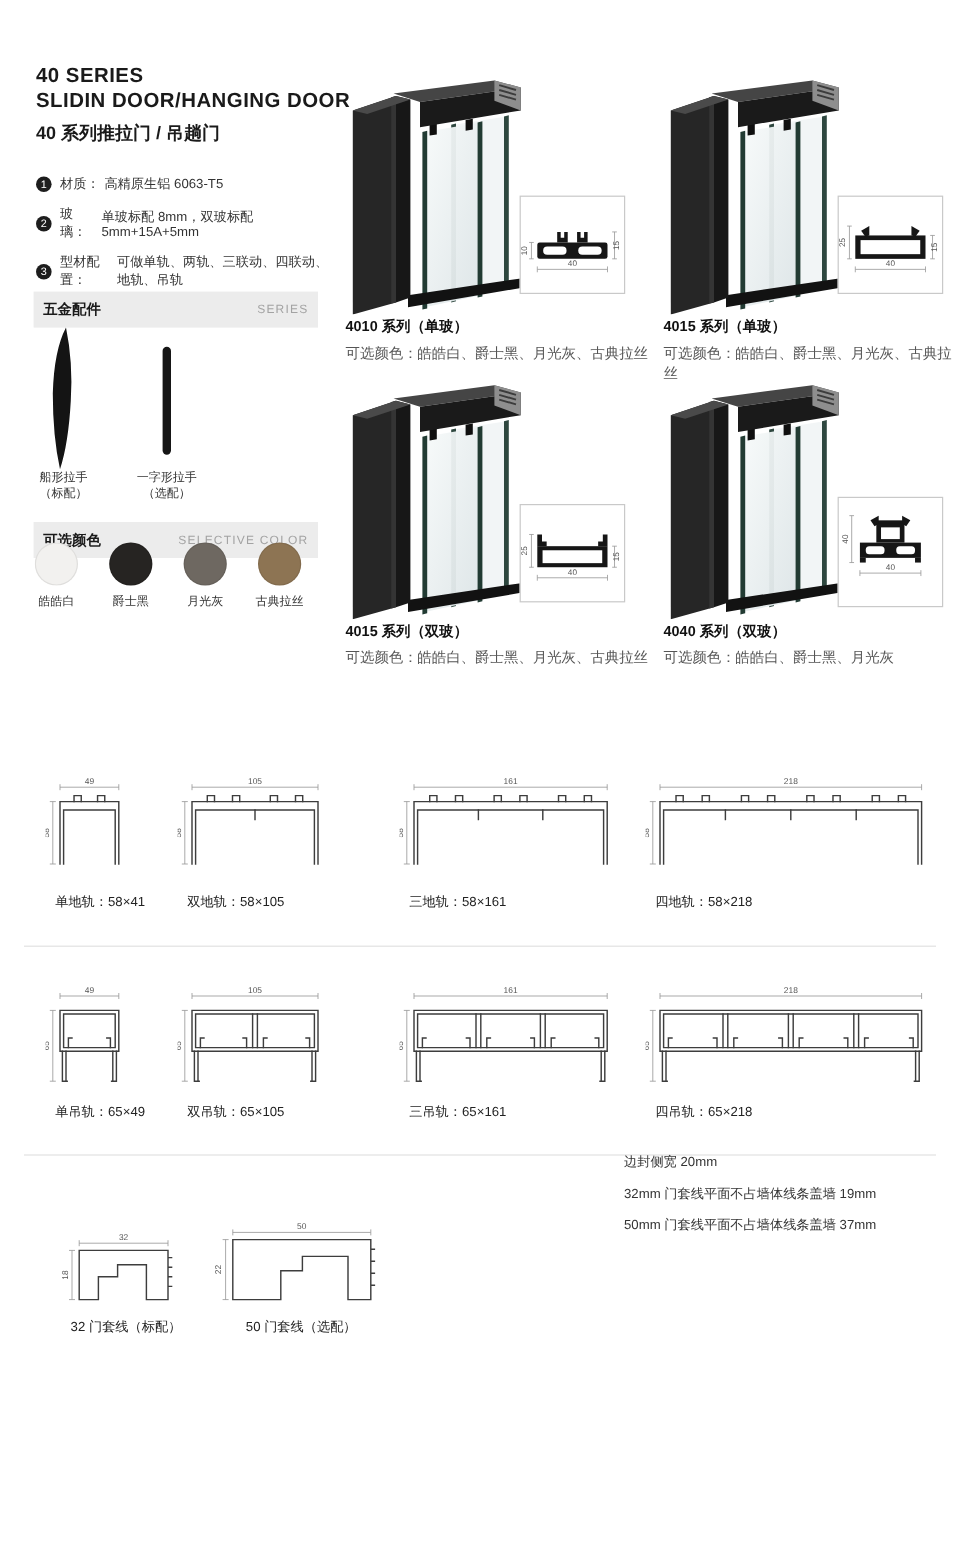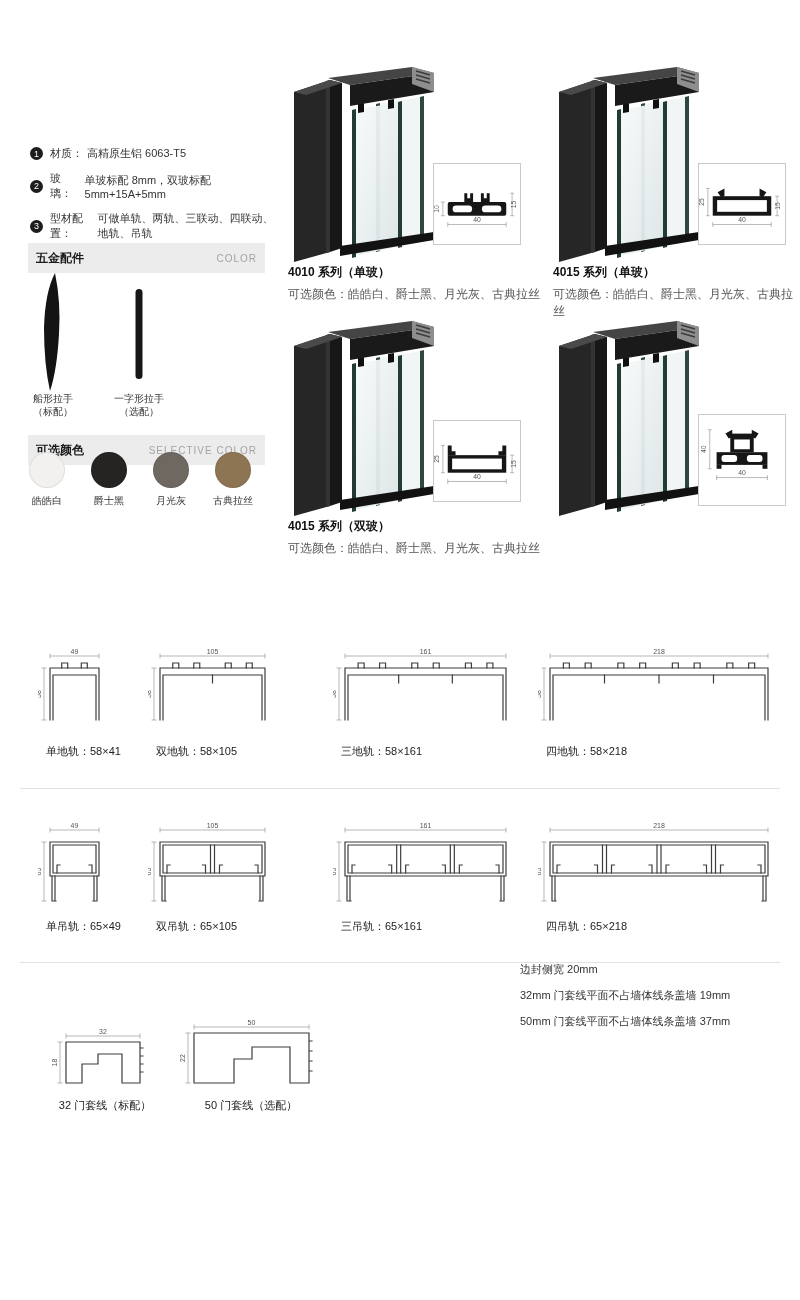--- a/index.html
+++ b/index.html
@@ -64,20 +64,25 @@
       <polygon points="42,18 54,21 54,186 42,190" fill="#171717"></polygon>
       <polygon points="6,30 42,18 42,190 6,200" fill="#262626"></polygon>
       <polygon points="38,19 42,18 42,190 38,191" fill="#343434"></polygon>
       <polygon points="6,30 42,18 54,21 18,33" fill="#4a4a4a"></polygon>
     </symbol>
   </defs>
 </svg>
 
 <div id="page">
 
+  <div class="abs" style="left:30px;top:52px;">
+    <div class="title-en">40 SERIES</div>
+    <div class="title-en">SLIDIN DOOR/HANGING DOOR</div>
+    <div class="title-cn" style="margin-top:8px;">40 系列推拉门 / 吊趟门</div>
+  </div>
 
   <div class="abs" style="left:30px;top:146px;width:250px;">
     <div class="spec-row">
       <span class="spec-num">1</span>
       <span class="spec-label">材质：</span>
       <span>高精原生铝 6063-T5</span>
     </div>
     <div class="spec-row">
       <span class="spec-num">2</span>
       <span class="spec-label">玻璃：</span>
@@ -85,21 +90,21 @@
     </div>
     <div class="spec-row">
       <span class="spec-num">3</span>
       <span class="spec-label">型材配置：</span>
       <span>可做单轨、两轨、三联动、四联动、地轨、吊轨</span>
     </div>
   </div>
 
   <div class="abs secbar" style="left:28px;top:243px;width:237px;">
     <span class="t">五金配件</span>
-    <span class="e">COLOR</span>
+    <span class="e">SERIES</span>
   </div>
   <svg class="abs" style="left:42px;top:272px;" width="22" height="120" viewBox="0 0 22 120">
     <path d="M13 1 Q19 30 17 62 Q15 98 8 119 Q2 92 2 56 Q3 20 13 1 Z" fill="#141414"></path>
   </svg>
   <svg class="abs" style="left:134px;top:288px;" width="10" height="92" viewBox="0 0 10 92">
     <rect x="1.5" y="1" width="7" height="90" rx="3.5" fill="#161616"></rect>
   </svg>
   <div class="abs handle-label" style="left:18px;top:392px;width:70px;">
     <div>船形拉手</div>
     <div>（标配）</div>
@@ -205,20 +210,24 @@
     <div class="p-colors">可选颜色：皓皓白、爵士黑、月光灰、古典拉丝</div>
   </div>
   <div class="abs" style="left:553px;top:264px;">
     <div class="p-name">4015 系列（单玻）</div>
     <div class="p-colors">可选颜色：皓皓白、爵士黑、月光灰、古典拉丝</div>
   </div>
   <div class="abs" style="left:288px;top:518px;">
     <div class="p-name">4015 系列（双玻）</div>
     <div class="p-colors">可选颜色：皓皓白、爵士黑、月光灰、古典拉丝</div>
   </div>
+  <div class="abs" style="left:553px;top:518px;">
+    <div class="p-name">4040 系列（双玻）</div>
+    <div class="p-colors">可选颜色：皓皓白、爵士黑、月光灰</div>
+  </div>
 
 
   <div class="abs" style="left:38px;top:648px;"><svg width="69" height="76" viewBox="0 0 69 76">
         <g transform="translate(12,14)">
           <path class="prof" d="M0 58 L0 6 L49 6 L49 58 M3 58 L3 13 L46 13 L46 58"></path>
           <path class="prof" d="M11.7 6 V1 H17.7 V6 M31.299999999999997 6 V1 H37.3 V6 "></path>
           <path class="dim" d="M0 -6H49M0 -8.5V-3.5M49 -8.5V-3.5"></path>
           <text x="24.5" y="-8.5" text-anchor="middle" class="dimt">49</text>
           <path class="dim" d="M-6 6V58M-8.5 6H-3.5M-8.5 58H-3.5"></path>
           <text x="-9.5" y="32" text-anchor="middle" class="dimt" transform="rotate(-90 -9.5 32)">58</text>

